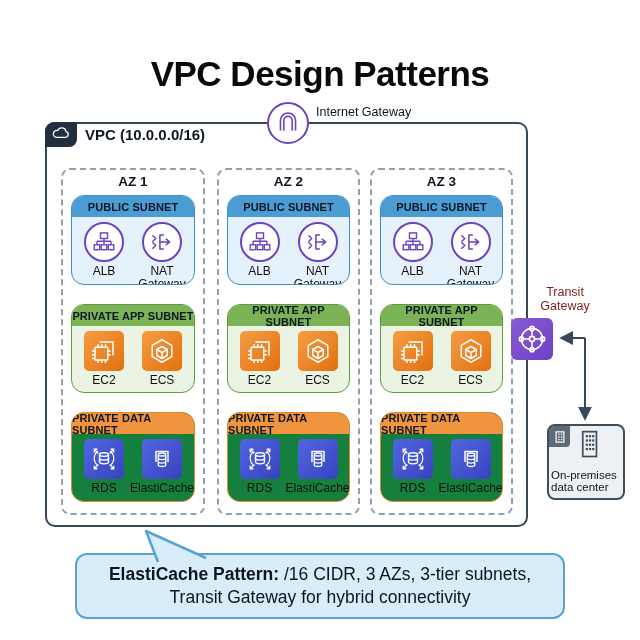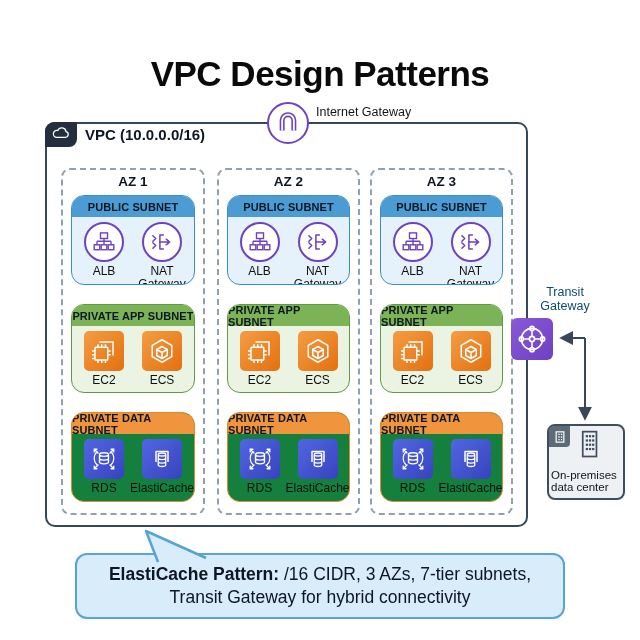--- a/index.html
+++ b/index.html
@@ -27,35 +27,35 @@
   .az1{left:61px;width:144px;} .az2{left:217px;width:143px;} .az3{left:370px;width:143px;}
   .az-label{position:absolute;left:0;top:4px;width:100%;text-align:center;font-size:13.5px;font-weight:bold;color:#0d1622;}
   
   .subnet{position:absolute;left:8px;right:8px;border-radius:13px;box-sizing:border-box;overflow:hidden;}
   .subnet-header{height:21px;display:flex;align-items:center;justify-content:center;
                  font-size:11px;font-weight:bold;color:#0d1622;letter-spacing:0.1px;}
   .subnet-body{display:flex;justify-content:center;align-items:flex-start;padding-top:5px;}
   .pub{top:25px;height:90px;border:1.5px solid #3D8EC8;background:#E6F2FB;}
   .pub .subnet-header{background:#4C9CD4;}
   .app{top:134px;height:89px;border:1.5px solid #5E9B41;background:#EBF4E3;}
-  .app .subnet-header{background:#7CB356;}
+  .app .subnet-header{background:#7CB356;text-align:center;}
   .dat{top:242px;height:90px;border:1.5px solid #DE8A2E;background:#15803d;}
   .dat .subnet-header{background:#F0953E;}
   .svc{display:flex;flex-direction:column;align-items:center;width:58px;}
   .svc-label{font-size:12px;line-height:1.05;text-align:center;margin-top:3px;color:#101010;white-space:nowrap;}
   .svc-label.wrap{white-space:normal;}
   .circle-icon{width:40px;height:40px;border-radius:50%;border:2.5px solid #6C43C0;background:#ffffff;
                box-sizing:border-box;display:flex;align-items:center;justify-content:center;}
   .square-icon{width:40px;height:40px;border-radius:5px;display:flex;align-items:center;justify-content:center;}
   .sq-orange{background:linear-gradient(135deg,#F49D43,#E4700F);}
   .sq-blue{background:linear-gradient(135deg,#5266E2,#3643BE);}
   
   .tgw{left:511px;top:318px;width:42px;height:42px;border-radius:6px;
        background:linear-gradient(135deg,#8A5BD6,#6E3FC3);display:flex;align-items:center;justify-content:center;}
-  .tgw-label{left:527px;top:285px;width:76px;text-align:center;font-size:12.5px;line-height:1.15;color:#0c4a6e;}
+  .tgw-label{left:527px;top:285px;width:76px;text-align:center;font-size:12.5px;line-height:1.15;color:#7f1d1d;}
   
   .onprem{left:547px;top:424px;width:78px;height:76px;background:#EEF1F3;border:2px solid #3E4E5E;
           border-radius:8px;box-sizing:border-box;}
   .onprem-tab{position:absolute;left:0;top:0;width:21px;height:21px;background:#5D6B79;
               border-radius:5px 0 4px 0;display:flex;align-items:center;justify-content:center;}
   .onprem-building{position:absolute;left:50%;top:3px;transform:translateX(-35%);}
   .onprem-label{position:absolute;left:2px;right:2px;bottom:4px;text-align:left;font-size:11.5px;
                 line-height:1.1;color:#10151c;}
   
   .bubble{left:75px;top:553px;width:490px;height:66px;background:#D8ECF9;border:2.5px solid #55A4D4;
@@ -388,21 +388,21 @@
           <rect x="9.5" y="22" width="2.6" height="2.6"></rect>
             <rect x="13.2" y="22" width="2.6" height="2.6"></rect>
             <rect x="16.9" y="22" width="2.6" height="2.6"></rect>
         </g>
       </svg>
     </div>
     <div class="onprem-label">On-premises data center</div>
   </div>
 
   <div class="abs bubble z2">
-    <div><b>ElastiCache Pattern:</b><span> /16 CIDR, 3 AZs, 7-tier subnets,</span></div>
+    <div><b>ElastiCache Pattern:</b><span> /16 CIDR, 3 AZs, 3-tier subnets,</span></div>
     <div>Transit Gateway for hybrid connectivity</div>
   </div>
 
   <svg class="layer z3" viewBox="0 0 640 640">
     <polygon points="146,531 206,558 158,563" fill="#D8ECF9"></polygon>
     <polyline points="158,562 146,531 206,558" fill="none" stroke="#55A4D4" stroke-width="2.5" stroke-linejoin="round"></polyline>
   </svg>
 
 </div>
 

